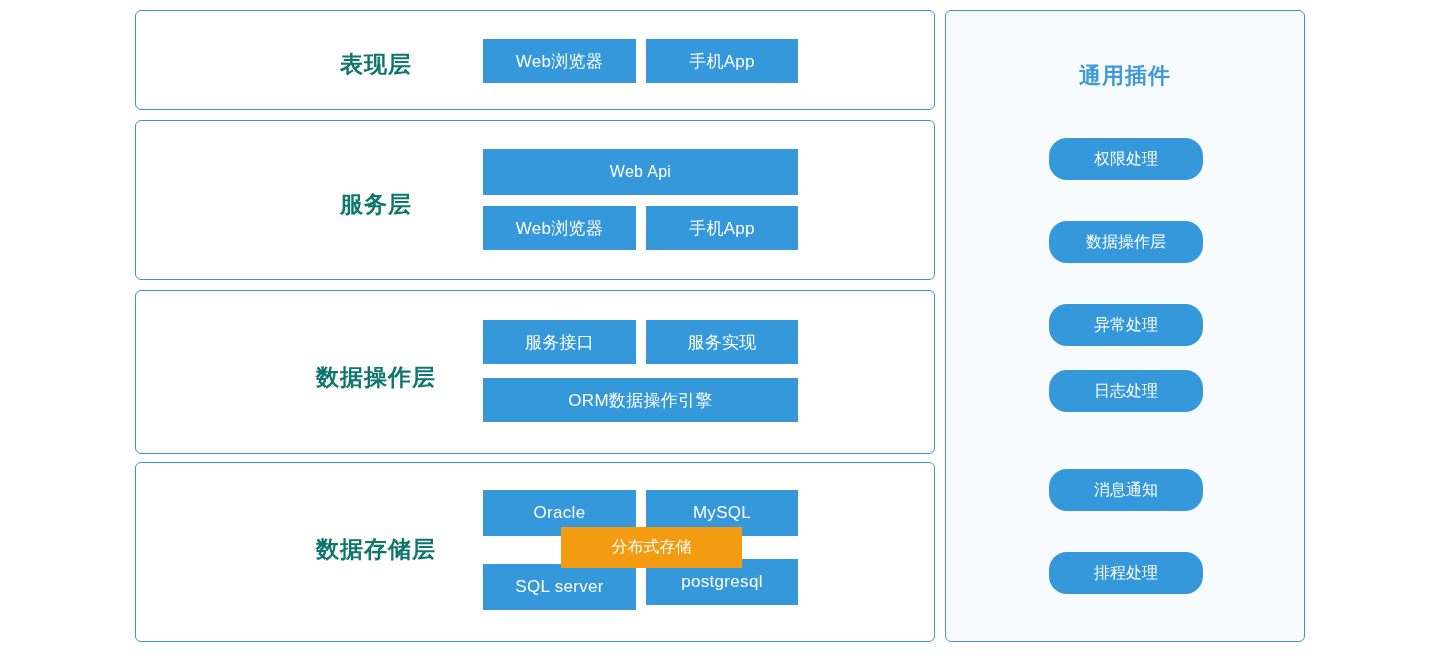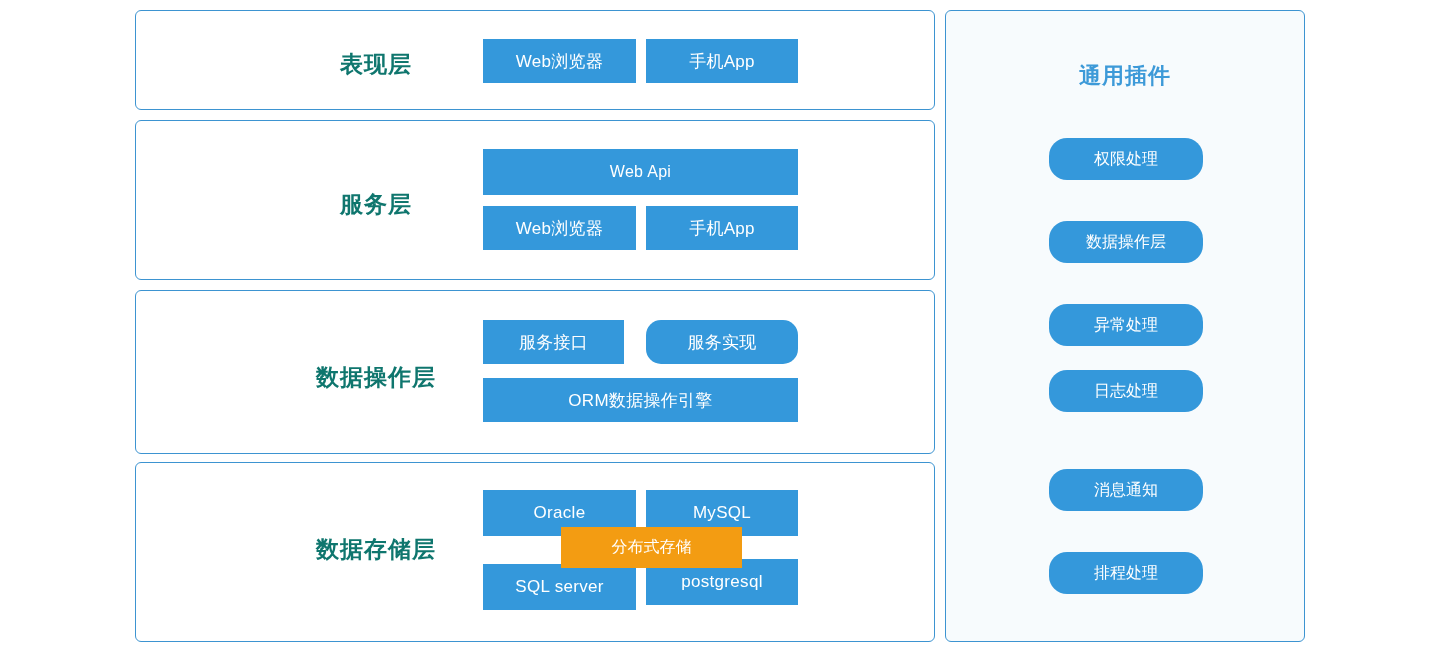--- a/index.html
+++ b/index.html
@@ -123,22 +123,22 @@
 
   <div class="layer-panel" style="left:135px; top:120px; width:800px; height:160px;">
     <div class="layer-label" style="top:68px;">服务层</div>
     <div class="bluebox" style="left:347px; top:28px; width:315px; height:46px; font-size:16px;">Web  Api</div>
     <div class="bluebox" style="left:347px; top:85px; width:153px; height:44px;">Web浏览器</div>
     <div class="bluebox" style="left:510px; top:85px; width:152px; height:44px;">手机App</div>
   </div>
 
   <div class="layer-panel" style="left:135px; top:290px; width:800px; height:164px;">
     <div class="layer-label" style="top:71px;">数据操作层</div>
-    <div class="bluebox" style="left:347px; top:29px; width:141px; height:44px;">服务接口</div>
-    <div class="bluebox" style="left:510px; top:29px; width:152px; height:44px;border-radius:15px;">服务实现</div>
+    <div class="bluebox" style="left:347px; top:29px; width:153px; height:44px;">服务接口</div>
+    <div class="bluebox" style="left:510px; top:29px; width:152px; height:44px;">服务实现</div>
     <div class="bluebox" style="left:347px; top:87px; width:315px; height:44px;">ORM数据操作引擎</div>
   </div>
 
   <div class="layer-panel" style="left:135px; top:462px; width:800px; height:180px;">
     <div class="layer-label" style="top:71px;">数据存储层</div>
     <div class="bluebox" style="left:347px; top:27px; width:153px; height:46px;">Oracle</div>
     <div class="bluebox" style="left:510px; top:27px; width:152px; height:46px;">MySQL</div>
     <div class="bluebox" style="left:347px; top:101px; width:153px; height:46px;">SQL server</div>
     <div class="bluebox" style="left:510px; top:96px; width:152px; height:46px;">postgresql</div>
     <div class="orangebox" style="left:425px; top:64px; width:181px; height:41px;">分布式存储</div>

